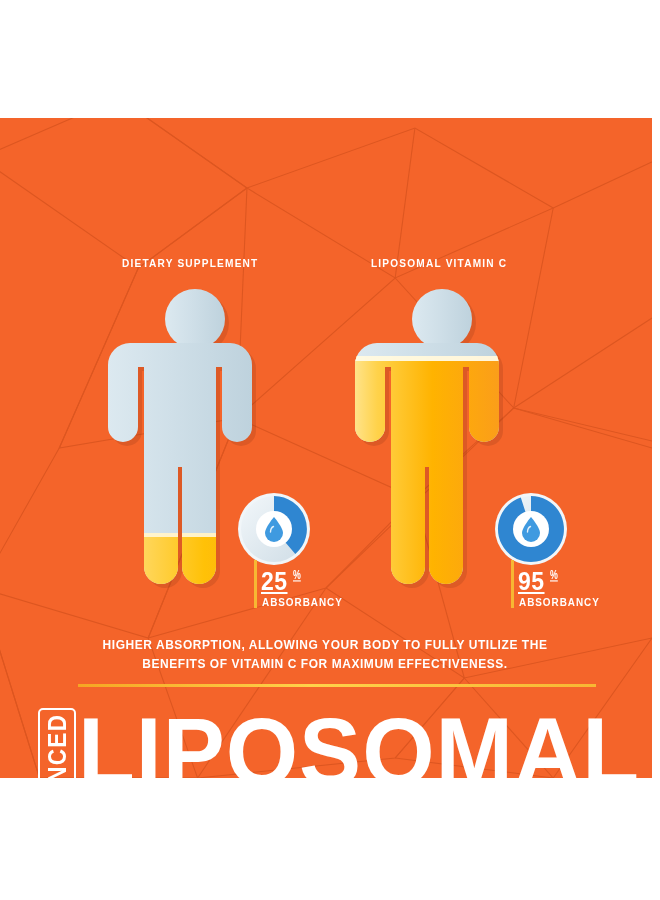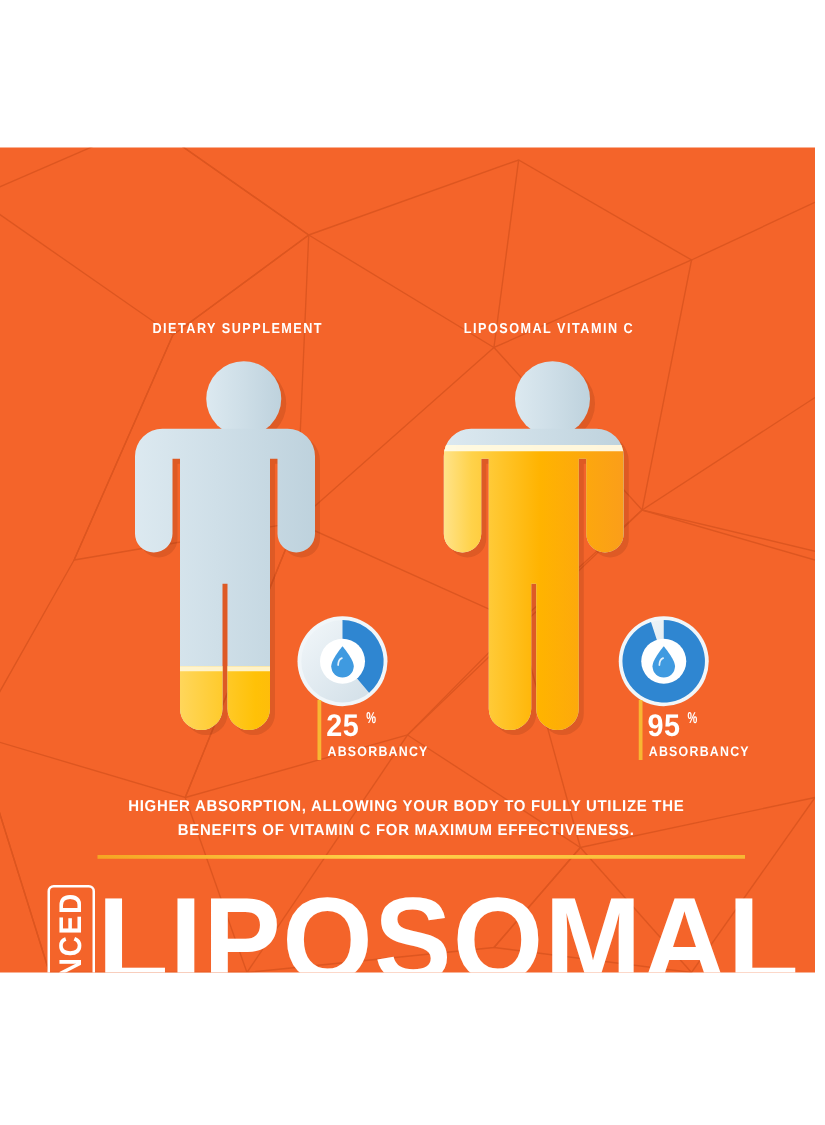--- a/index.html
+++ b/index.html
@@ -79,20 +79,21 @@
     height: 48px;
     background: #f7b733;
   }
   .pct-row {
     position: absolute;
     left: 28px;
     top: 81px;
     display: flex;
     align-items: flex-start;
     color: #ffffff;
+    text-decoration: underline;
   }
   .pct-num {
     font-size: 25px;
     font-weight: bold;
     line-height: 24px;
     letter-spacing: 0.5px;
     font-family: "Liberation Sans Narrow", "Liberation Sans", sans-serif;
     transform: scaleX(0.92);
     transform-origin: left top;
   }

